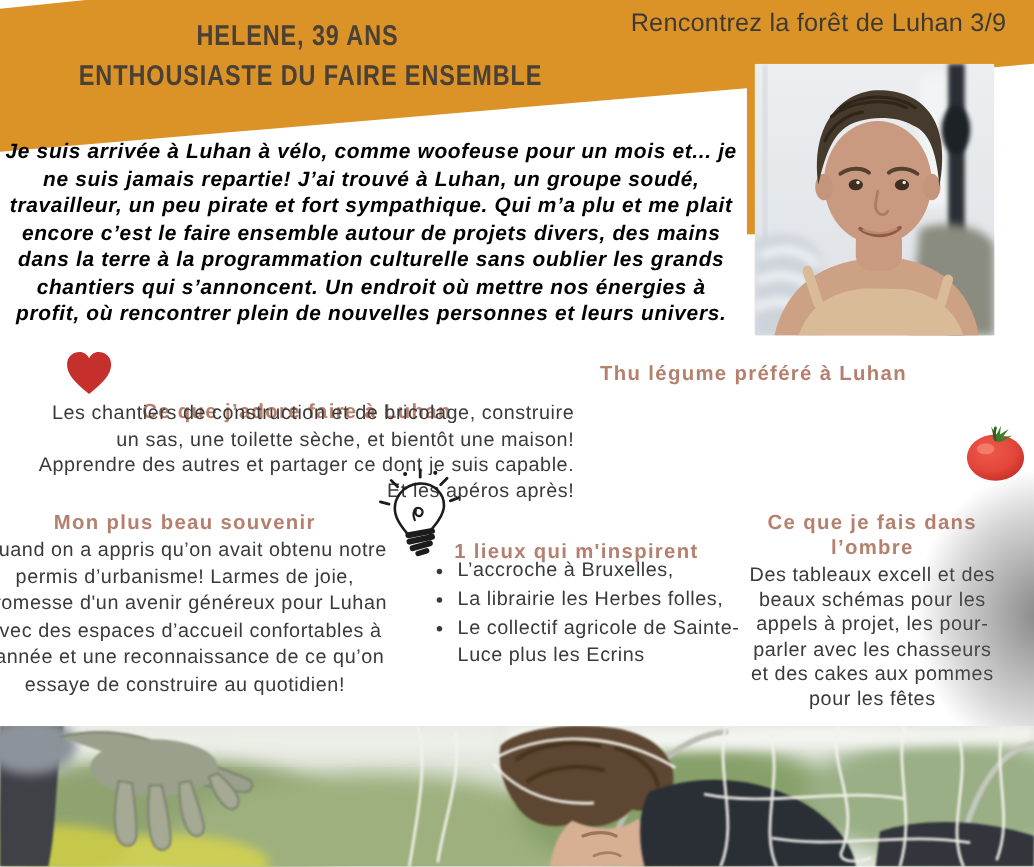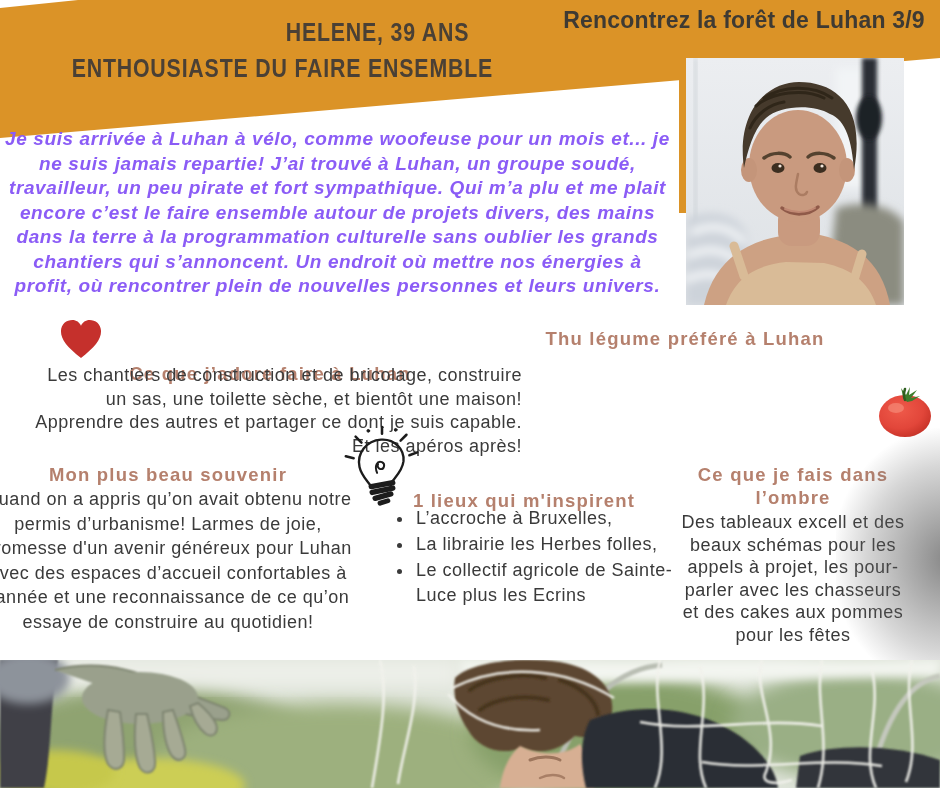--- a/index.html
+++ b/index.html
@@ -3,34 +3,34 @@
 <meta charset="utf-8">
 <style>
   html,body{margin:0;padding:0;background:#ffffff;}
   .page{
     position:relative;width:940px;height:788px;background:#ffffff;overflow:hidden;
     font-family:"Liberation Sans", sans-serif;color:#3a3a3a;
   }
   .abs{position:absolute;}
   
   .banner-svg{left:0;top:0;pointer-events:none;}
-  .page-title{left:28px;top:14px;width:485px;text-align:right;color:#4a4035;}
+  .page-title{left:28px;top:14px;width:485px;text-align:center;color:#4a4035;}
   .page-title .tl{
     display:block;font-weight:bold;font-size:26px;line-height:36px;
     letter-spacing:1px;transform:scaleX(.82);transform-origin:50% 50%;
     text-transform:uppercase;white-space:nowrap;
   }
   .series-title{
-    left:548px;top:6px;width:392px;text-align:center;font-weight:bold;
+    left:548px;top:6px;width:392px;text-align:center;font-weight:normal;
     font-size:23px;line-height:28px;color:#3e3a33;letter-spacing:.2px;white-space:nowrap;
   }
   
   .intro{
     left:5px;top:127px;width:665px;text-align:center;font-weight:bold;font-style:italic;
-    font-size:19px;line-height:24.5px;letter-spacing:.6px;color:#8b5cf6;
+    font-size:19px;line-height:24.5px;letter-spacing:.6px;color:#000000;
   }
   
   .section-title{
     font-weight:bold;font-size:18.5px;line-height:23px;color:#b5806d;
     letter-spacing:1.2px;text-align:center;
   }
   .body-text{font-size:18px;letter-spacing:.5px;color:#3a3a3a;}
   
   .adore-title{left:60px;top:342px;width:420px;margin-top:20px;}
   .adore-body{left:30px;top:364px;width:492px;line-height:23.5px;text-align:right;}

